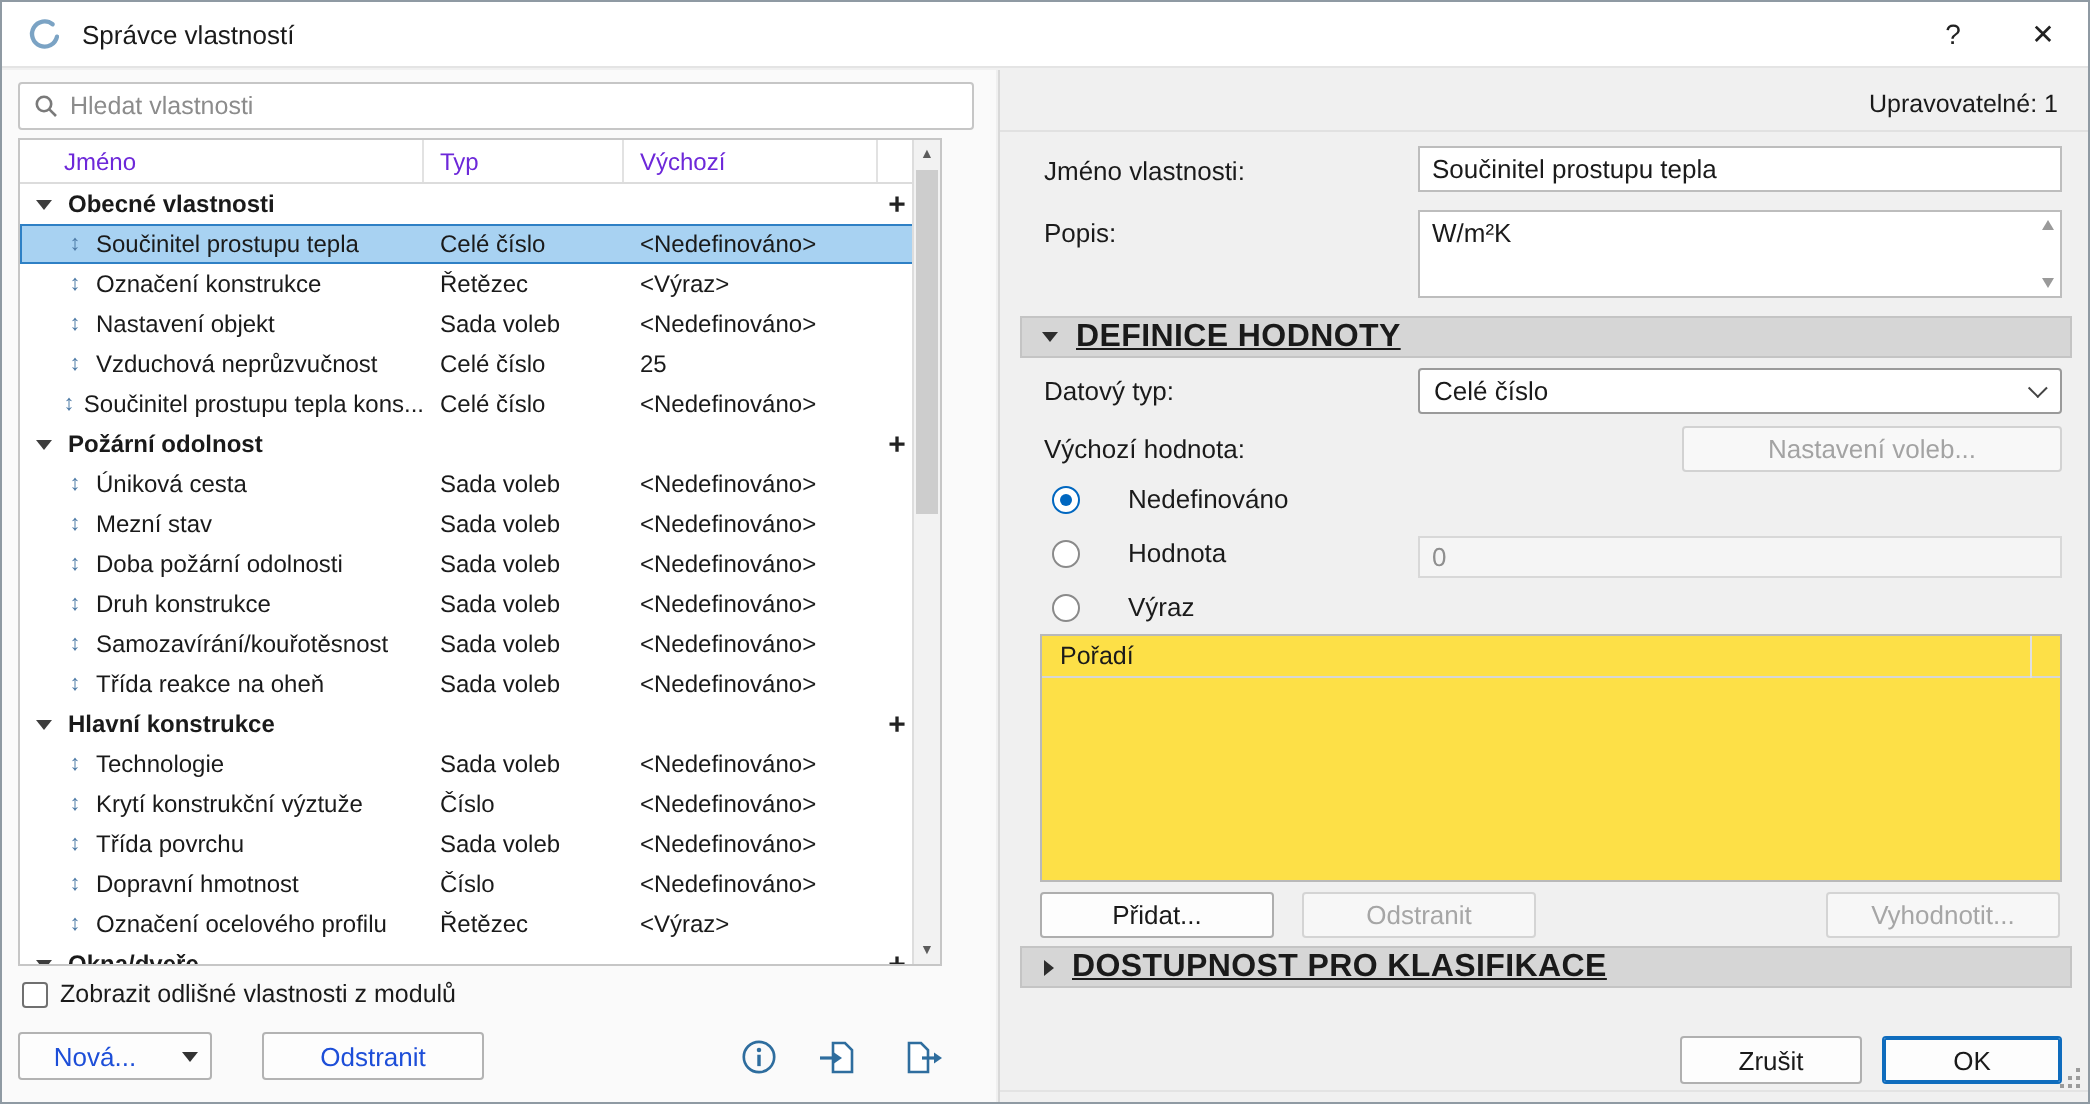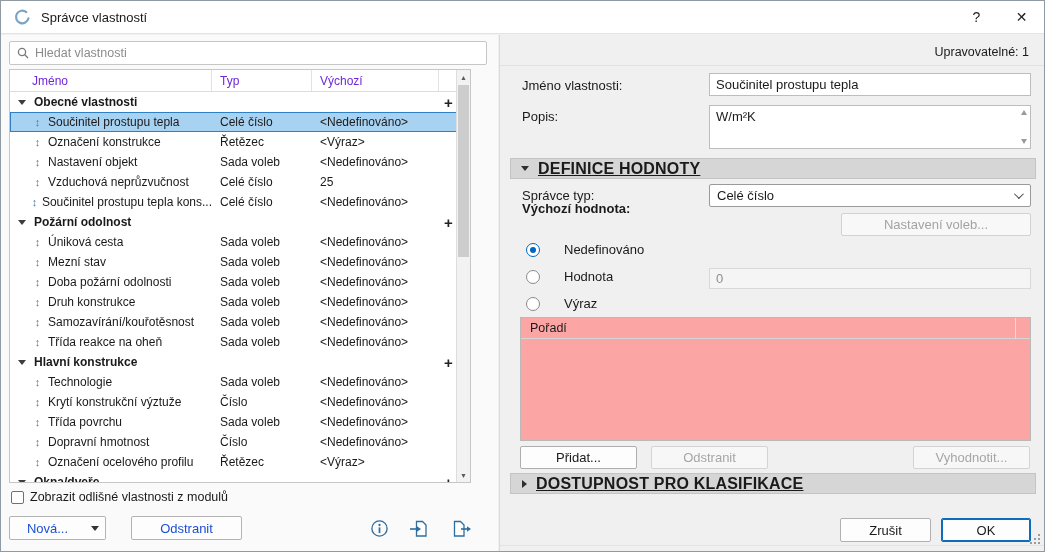--- a/index.html
+++ b/index.html
@@ -85,21 +85,21 @@
   .options-btn { position:absolute; left:341px; top:178px; width:190px; height:23px; background:#f8f8f8; border:1px solid #d2d2d2; border-radius:2px; color:#a3a3a3; font-size:13px; display:flex; align-items:center; justify-content:center; }
 
   .radio-row { position:absolute; left:26px; display:flex; align-items:center;gap:16px; }
   .rr-1 { top:207px; } .rr-2 { top:234px; } .rr-3 { top:261px; }
   .radio { width:14px; height:14px; border:1px solid #8a8a8a; border-radius:50%; background:#fff; position:relative; }
   .radio.checked { border-color:#0067c0; }
   .radio.checked::after { content:""; position:absolute; left:3px; top:3px; width:6px; height:6px; border-radius:50%; background:#0067c0; }
   .radio-label { margin-left:8px; font-size:13px; }
   .value-field { position:absolute; left:209px; top:233px; width:322px; height:21px; background:#f5f5f5; border:1px solid #d8d8d8; color:#8f8f8f; font-size:13px; padding:0 6px; font-family:"Liberation Sans",sans-serif; }
 
-  .order-list { position:absolute; left:20px; top:282px; width:511px; height:124px; background:#fca5a5; border:1px solid #b9b9b9; }
+  .order-list { position:absolute; left:20px; top:282px; width:511px; height:124px; background:#fde047; border:1px solid #b9b9b9; }
   .order-header { height:21px; border-bottom:1px solid #d6d6d6; display:flex; align-items:center; position:relative; }
   .order-header-label { margin-left:9px; font-size:12.5px; }
   .order-header-sep { position:absolute; right:14px; top:0; height:21px; border-left:1px solid #e0e0e0; }
 
   .act-btn { position:absolute; top:411px; width:117px; height:23px; border-radius:2px; font-size:13px; display:flex; align-items:center; justify-content:center; }
   .act-enabled { background:#fdfdfd; border:1px solid #aeaeae; color:#1a1a1a; }
   .act-disabled { background:#f7f7f7; border:1px solid #d4d4d4; color:#a6a6a6; }
   .ab-1 { left:20px; } .ab-2 { left:151px; } .ab-3 { left:282px; } .ab-4 { left:413px; }
 
   .footer-btn { position:absolute; top:483px; height:24px; border-radius:2px; background:#fdfdfd; display:flex; align-items:center; justify-content:center; font-size:13px; }
@@ -379,27 +379,27 @@
       <div class="desc-text">W/m²K</div>
       <div class="mini-tri-up"></div>
       <div class="mini-tri-down"></div>
     </div>
 
     <div class="section-bar sb-1">
       <span class="sb-tri-down"></span>
       <span class="sb-label">DEFINICE HODNOTY</span>
     </div>
 
-    <div class="flabel" style="top:153px;">Správce typ:</div>
+    <div class="flabel" style="top:153px;">Datový typ:</div>
     <div class="combo">
       <span class="combo-value">Celé číslo</span>
       <span class="combo-chev"></span>
     </div>
 
-    <div class="flabel" style="top:166px;font-weight:bold;">Výchozí hodnota:</div>
+    <div class="flabel" style="top:182px;">Výchozí hodnota:</div>
     <div class="options-btn">Nastavení voleb...</div>
 
     <div class="radio-row rr-1">
       <span class="radio checked"></span>
       <span class="radio-label">Nedefinováno</span>
     </div>
     <div class="radio-row rr-2">
       <span class="radio"></span>
       <span class="radio-label">Hodnota</span>
     </div>

